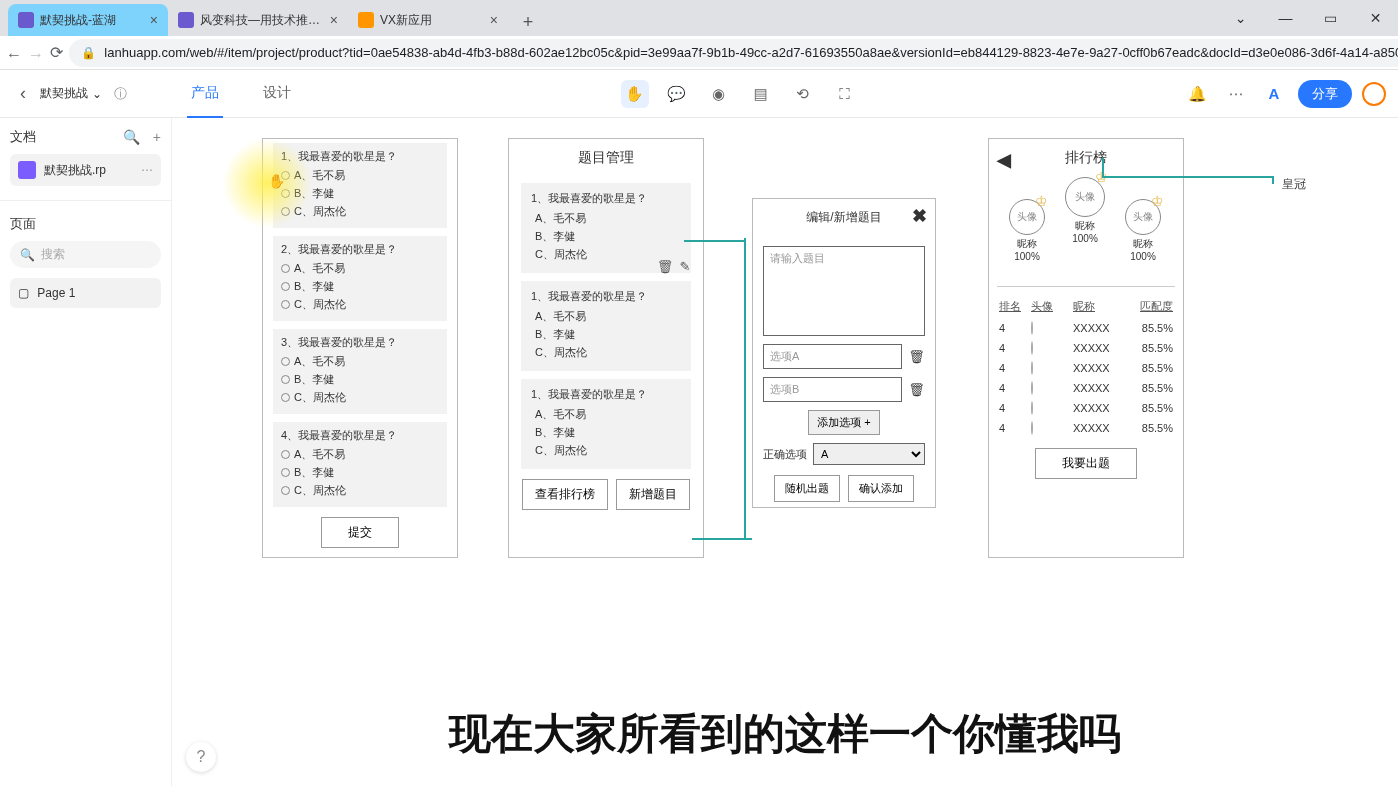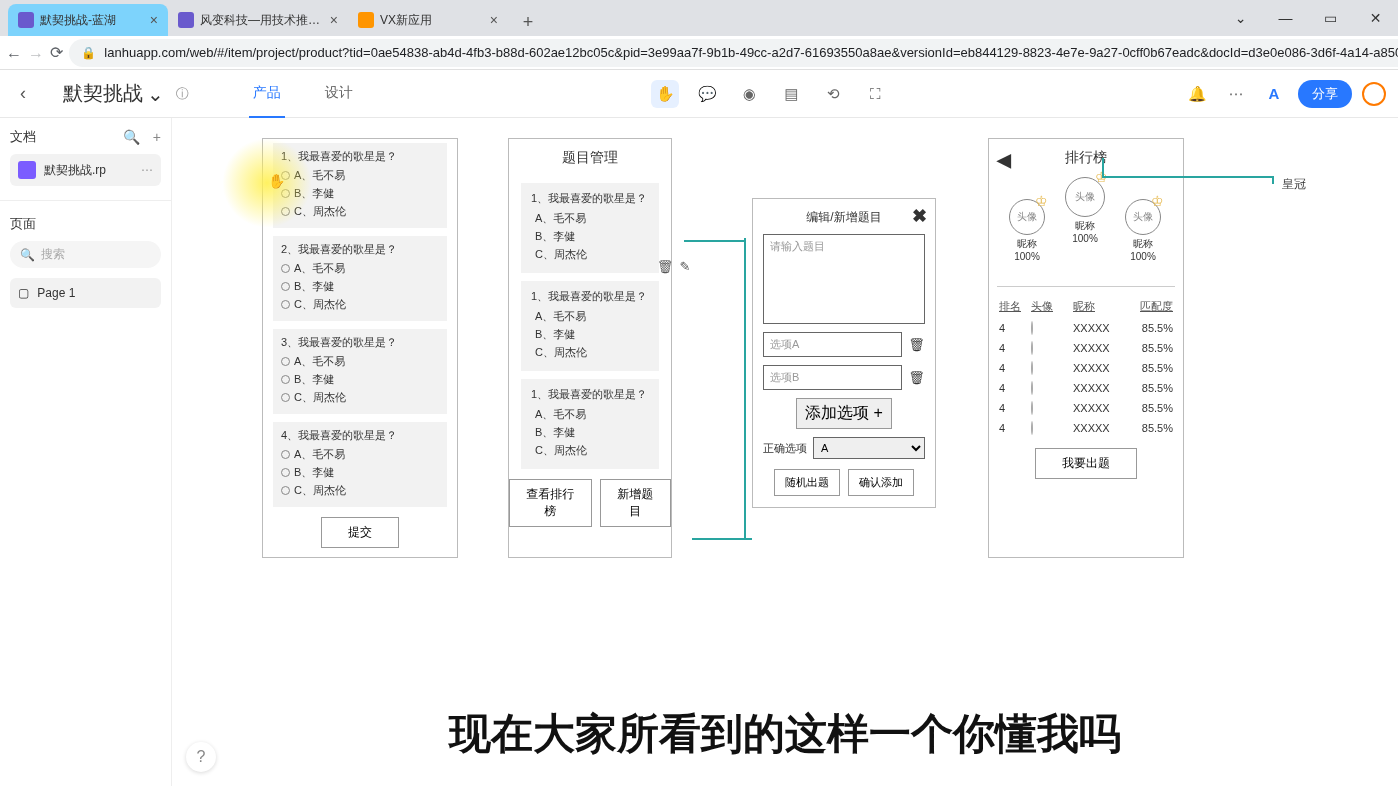--- a/index.html
+++ b/index.html
@@ -19,21 +19,21 @@
 
 .addr-bar { height: 34px; background: #fff; border-bottom: 1px solid #e0e0e0; display: flex; align-items: center; padding: 0 6px; gap: 6px; }
 .nav-btn { width: 28px; height: 28px; display: flex; align-items: center; justify-content: center; color: #5f6368; border-radius: 50%; font-size: 16px; }
 .url-box { flex: 1; height: 28px; background: #f1f3f4; border-radius: 14px; display: flex; align-items: center; padding: 0 12px; font-size: 13px; color: #202124; gap: 8px; }
 .url-box .lock { font-size: 12px; }
 .url-box .url-text { white-space: nowrap; overflow: hidden; text-overflow: ellipsis; }
 
 
 .app-header { height: 48px; border-bottom: 1px solid #e8e8e8; display: flex; align-items: center; padding: 0 12px; }
 .app-header .back { font-size: 18px; color: #555; padding: 0 8px; }
-.app-header .proj-name { font-size: 20px; padding: 0 6px; display: flex; align-items: center; gap: 4px; margin-left: 23px; }
+.app-header .proj-name { font-size: 12px; padding: 0 6px; display: flex; align-items: center; gap: 4px; }
 .app-header .tabs { display: flex; margin-left: 60px; gap: 36px; }
 .app-header .tab-item { font-size: 14px; color: #666; padding: 14px 4px; cursor: pointer; }
 .app-header .tab-item.active { color: #2878ff; border-bottom: 2px solid #2878ff; }
 .app-header .center-tools { margin-left: auto; margin-right: auto; display: flex; gap: 14px; align-items: center; }
 .tool-btn { width: 28px; height: 28px; display: flex; align-items: center; justify-content: center; color: #666; border-radius: 6px; font-size: 15px; }
 .tool-btn.active { background: #e6f0ff; color: #2878ff; }
 .app-header .right-tools { display: flex; align-items: center; gap: 10px; }
 .share-btn { background: #2878ff; color: #fff; padding: 5px 14px; border-radius: 14px; font-size: 13px; }
 .avatar-small { width: 24px; height: 24px; border-radius: 50%; border: 2px solid #ff7a00; }
 
@@ -59,36 +59,36 @@
 .panel1 h1 { text-align: center; font-size: 24px; font-weight: 700; padding: 14px 0 10px; }
 .highlight { position: absolute; left: 50px; top: 20px; width: 90px; height: 90px; background: radial-gradient(circle, rgba(255,240,80,0.9) 0%, rgba(255,240,80,0) 70%); pointer-events: none; z-index: 3; }
 .cursor-hand { position: absolute; left: 96px; top: 55px; z-index: 4; font-size: 14px; color: #666; }
 .qblock { background: #f2f2f2; margin: 4px 10px 8px; padding: 6px 8px; font-size: 11px; }
 .qblock .qtitle { margin-bottom: 4px; }
 .qblock .opt { display: flex; align-items: center; gap: 4px; margin: 3px 0; }
 .qblock .radio { width: 9px; height: 9px; border: 1px solid #888; border-radius: 50%; display: inline-block; }
 .btn-outline { border: 1px solid #999; background: #fff; padding: 6px 26px; font-size: 12px; display: block; margin: 10px auto 0; }
 
 
-.panel2 { left: 336px; top: 20px; width: 164px; height: 420px; }
+.panel2 { left: 336px; top: 20px; width: 196px; height: 420px; }
 .qblock2 { background: #f2f2f2; margin: 8px 12px; padding: 8px 10px; font-size: 11px; }
 .qblock2 .qtitle { margin-bottom: 5px; }
 .qblock2 .opt { display: flex; align-items: center; gap: 4px; margin: 3px 0; }
 .panel2 .row-icons { position: absolute; left: 148px; top: 120px; display: flex; gap: 6px; font-size: 13px; color: #555; }
 .panel2-btns { display: flex; gap: 8px; justify-content: center; margin-top: 10px; }
 .panel2-btns .btn-outline { margin: 0; padding: 6px 12px; }
 
 
 .panel3 { left: 580px; top: 80px; width: 184px; height: 310px; padding: 10px; }
 .panel3 .close-x { position: absolute; right: 8px; top: 6px; font-size: 18px; font-weight: 700; }
-.panel3 .ed-title { text-align: center; font-size: 12px; margin-bottom: 8px; }
+.panel3 .ed-title { text-align: center; font-size: 12px; margin-bottom: 20px; }
 .textarea { border: 1px solid #666; height: 90px; padding: 4px 6px; font-size: 11px; color: #999; margin-bottom: 8px; }
 .opt-row { display: flex; align-items: center; gap: 6px; margin-bottom: 8px; }
 .opt-input { border: 1px solid #666; flex: 1; padding: 4px 6px; font-size: 11px; color: #999; }
-.panel3 .addopt { border: 1px solid #999; padding: 4px 8px; font-size: 16px; display: block; margin: 4px auto 8px; }
+.panel3 .addopt { border: 1px solid #999; padding: 4px 8px; font-size: 11px; display: block; margin: 4px auto 8px; }
 .sel-row { display: flex; align-items: center; gap: 6px; font-size: 11px; margin-bottom: 10px; }
 .sel-row select { border: 1px solid #666; flex: 1; padding: 3px; font-size: 11px; }
 .panel3-btns { display: flex; gap: 8px; justify-content: center; }
 .panel3-btns button { border: 1px solid #999; background: #fff; padding: 5px 10px; font-size: 11px; font-family: Liberation Serif, serif; }
 
 
 .panel4 { left: 816px; top: 20px; width: 196px; height: 420px; }
 .panel4 .back-arrow { position: absolute; left: 8px; top: 10px; font-size: 18px; font-weight: 700; }
 .panel4 .lb-title { text-align: center; font-size: 14px; padding: 10px 0; }
 .podium { position: relative; height: 110px; border-bottom: 1px solid #ccc; margin: 0 8px 8px; }

